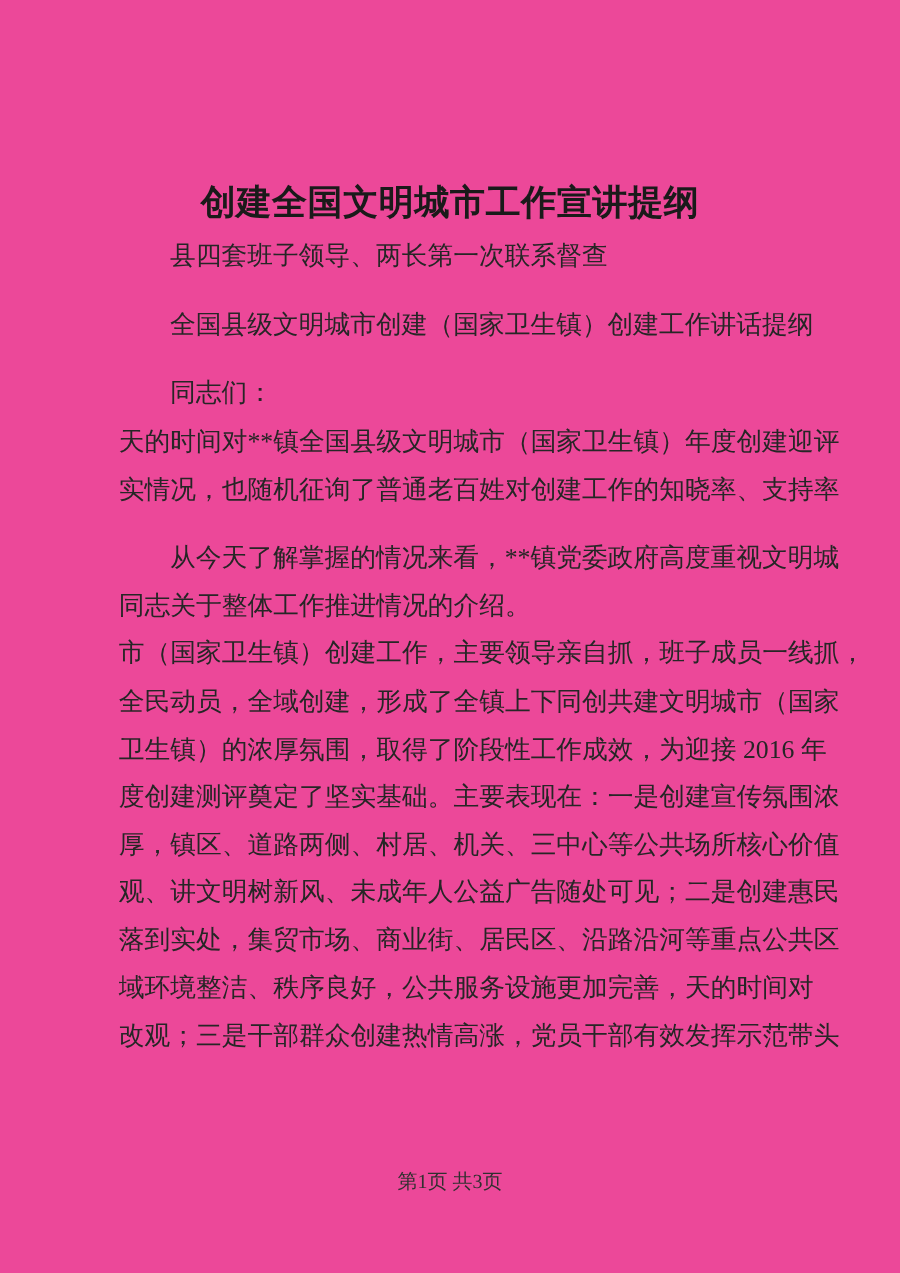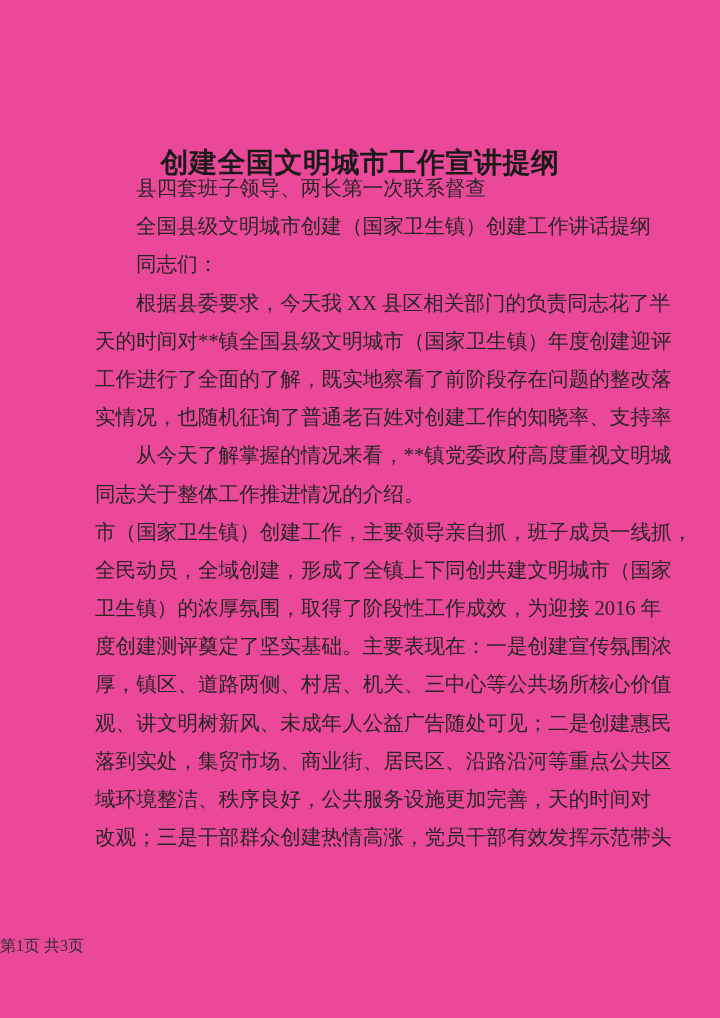--- a/index.html
+++ b/index.html
@@ -36,46 +36,45 @@
     font-size: 20.6px;
     line-height: 38.2px;
     color: #262626;
     white-space: nowrap;
   }
   .line {
     height: 38.2px;
   }
   .line.indent {
     padding-left: 41px;
+    margin-top: 17px;
   }
   .doc-footer {
     position: absolute;
     top: 936px;
     left: 0;
     width: 720px;
-    text-align: left;
+    text-align: center;
     font-size: 16px;
     color: #303030;
     line-height: 1.3;
   }
 </style>
 </head>
 <body>
 
 <div class="page">
 
   <h1 class="doc-title">创建全国文明城市工作宣讲提纲</h1>
 
   <div class="body-lines">
     <div class="line indent">县四套班子领导、两长第一次联系督查</div>
     <div class="line indent">全国县级文明城市创建（国家卫生镇）创建工作讲话提纲</div>
     <div class="line indent">同志们：</div>
-    <div class="line indent">根据县委要求，今天我 XX 县区相关部门的负责同志花了半</div>
     <div class="line">天的时间对**镇全国县级文明城市（国家卫生镇）年度创建迎评</div>
-    <div class="line">工作进行了全面的了解，既实地察看了前阶段存在问题的整改落</div>
     <div class="line">实情况，也随机征询了普通老百姓对创建工作的知晓率、支持率</div>
     <div class="line indent">从今天了解掌握的情况来看，**镇党委政府高度重视文明城</div>
     <div class="line">同志关于整体工作推进情况的介绍。</div>
     <div class="line">市（国家卫生镇）创建工作，主要领导亲自抓，班子成员一线抓，</div>
     <div class="line">全民动员，全域创建，形成了全镇上下同创共建文明城市（国家</div>
     <div class="line">卫生镇）的浓厚氛围，取得了阶段性工作成效，为迎接 2016 年</div>
     <div class="line">度创建测评奠定了坚实基础。主要表现在：一是创建宣传氛围浓</div>
     <div class="line">厚，镇区、道路两侧、村居、机关、三中心等公共场所核心价值</div>
     <div class="line">观、讲文明树新风、未成年人公益广告随处可见；二是创建惠民</div>
     <div class="line">落到实处，集贸市场、商业街、居民区、沿路沿河等重点公共区</div>

